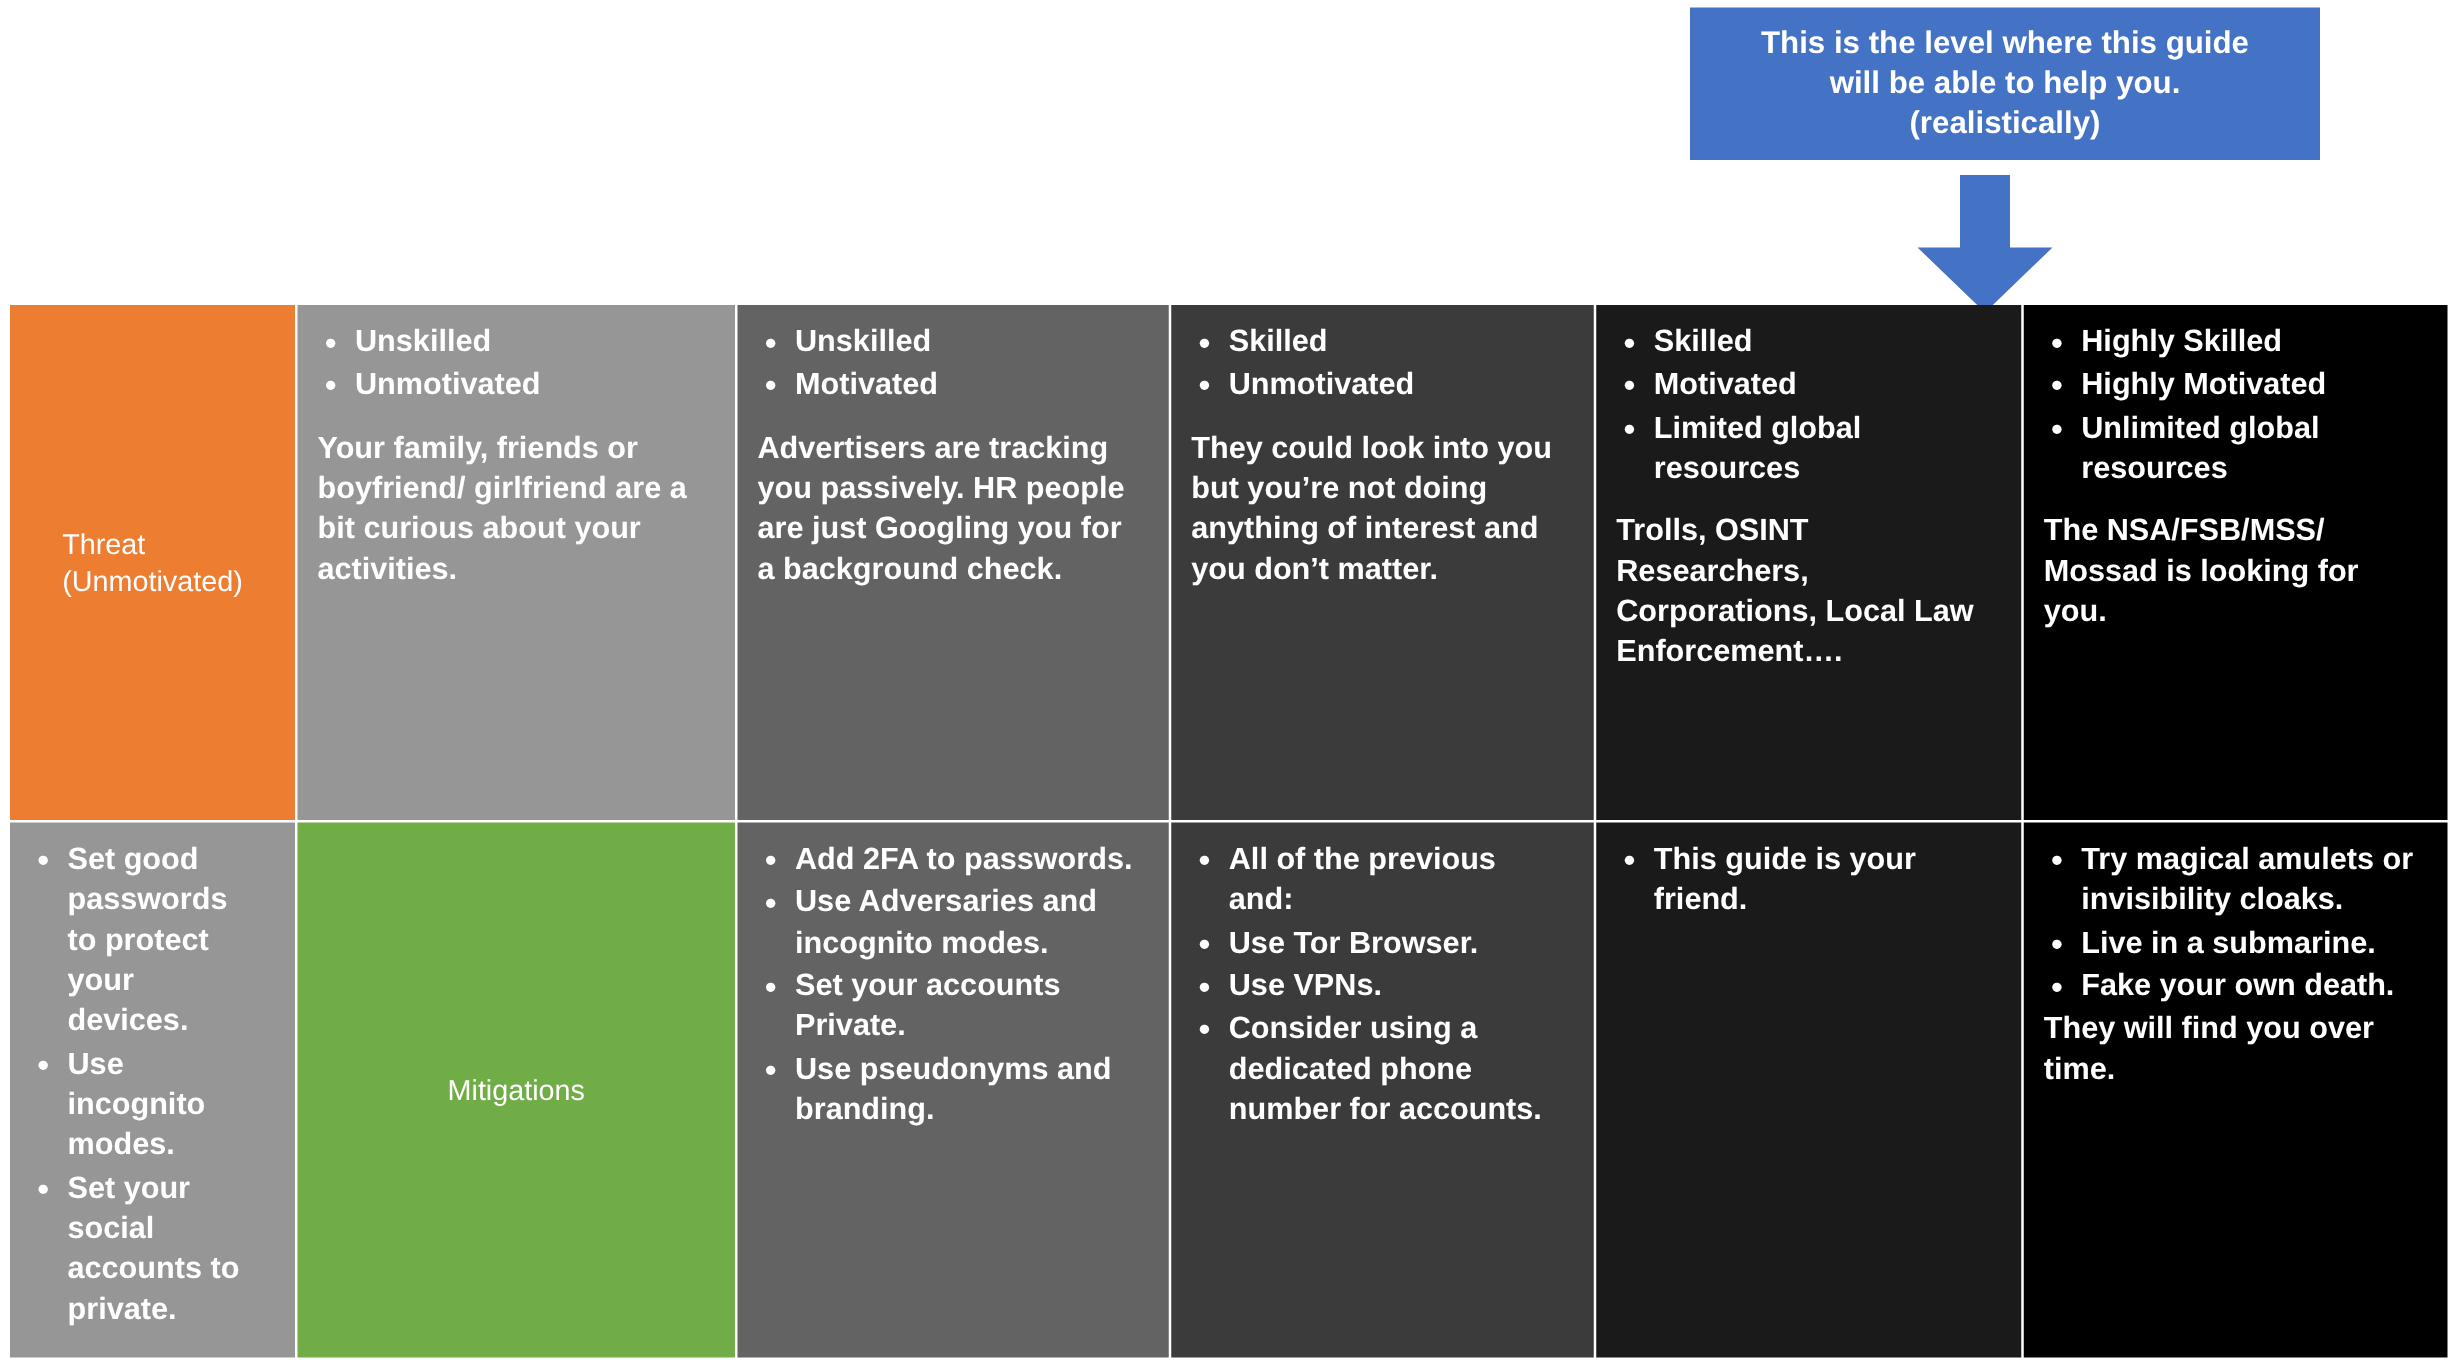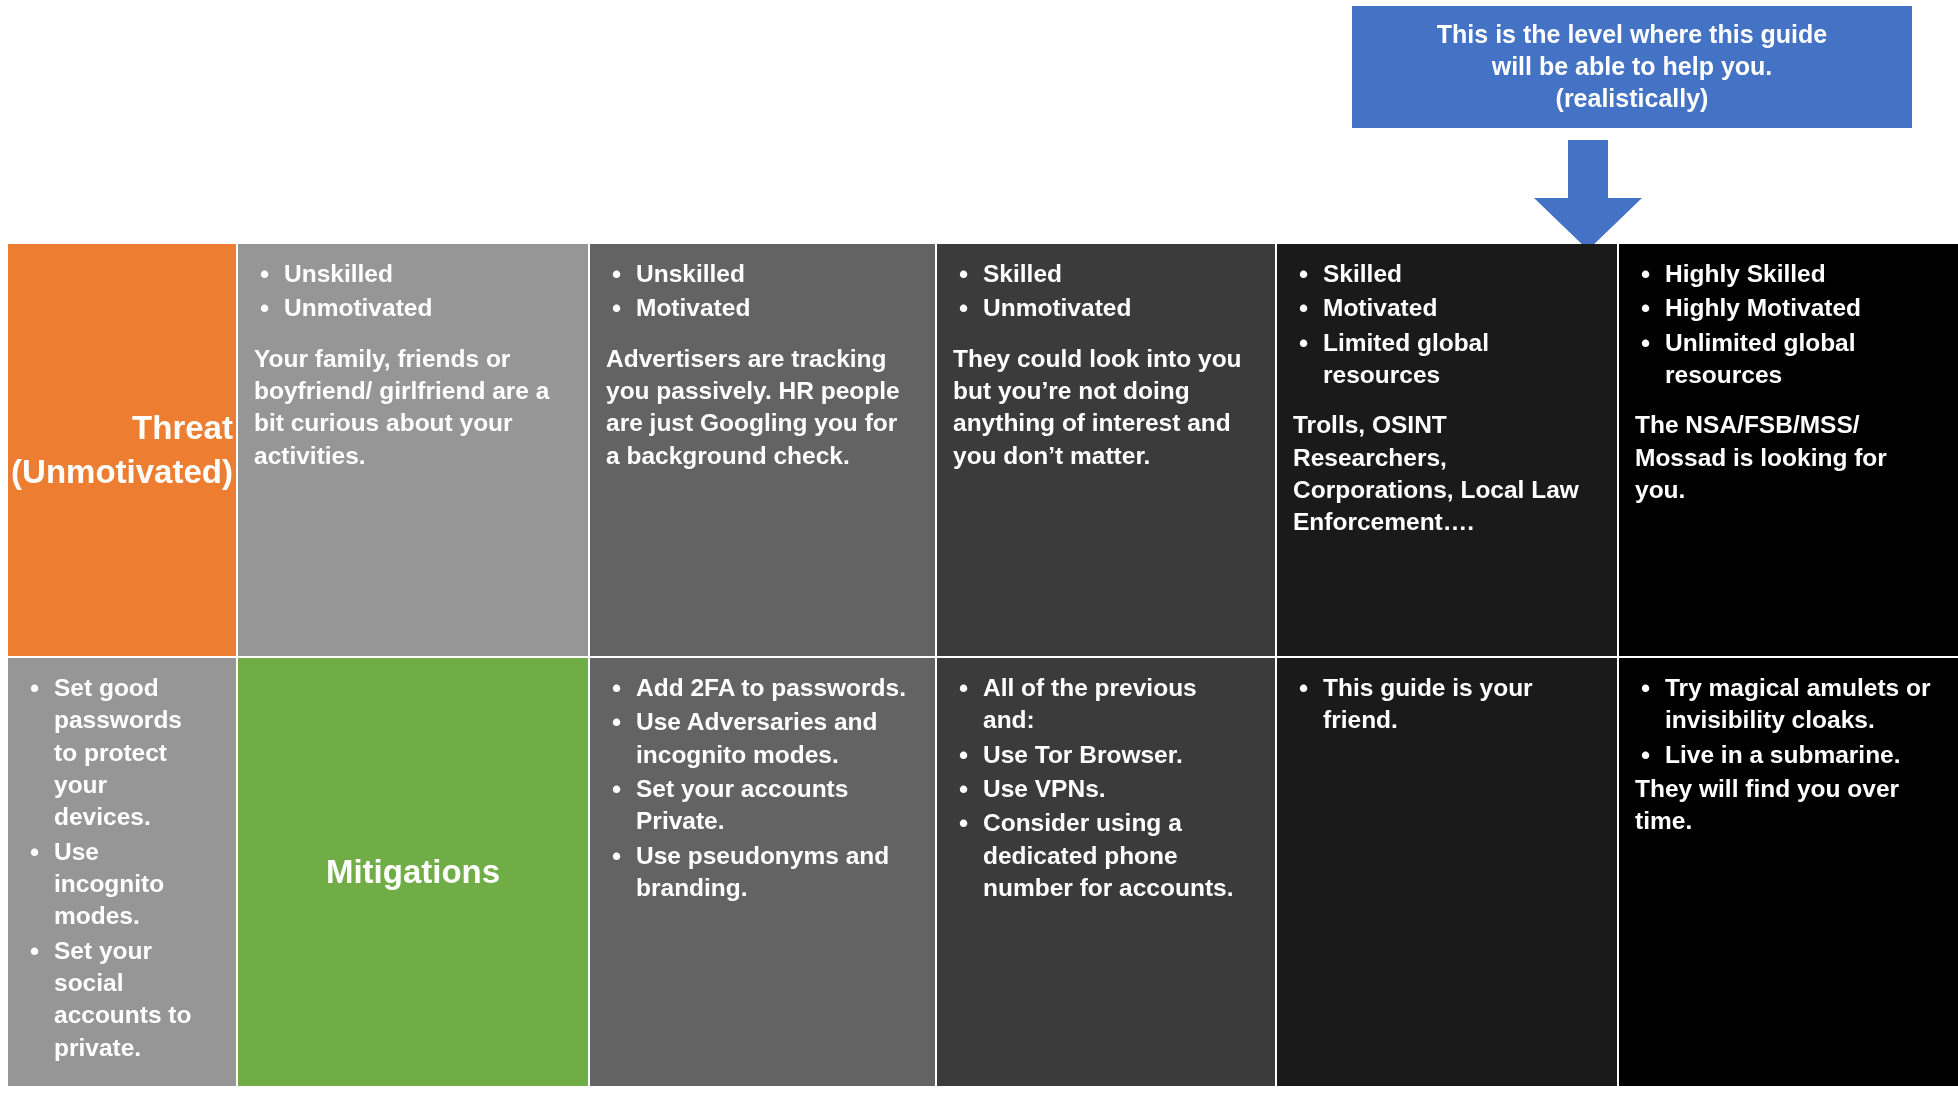--- a/index.html
+++ b/index.html
@@ -14,21 +14,21 @@
     width: 1958px;
     height: 1096px;
     overflow: hidden;
   }
 
   
   #callout {
     position: absolute;
     left: 1352px;
     top: 6px;
-    width: 560px;
+    width: 504px;
     background: #4472c4;
     color: #ffffff;
     font-weight: bold;
     font-size: 25px;
     line-height: 1.28;
     text-align: center;
     padding: 12px 10px 14px 10px;
   }
   #callout div { white-space: nowrap; }
 
@@ -59,23 +59,23 @@
     overflow: hidden;
     color: #ffffff;
     font-size: 24.5px;
     line-height: 1.32;
   }
 
   .rowhead {
     display: flex;
     align-items: center;
     justify-content: center;
-    text-align: right;
-    font-weight: bold;
-    font-size: 33px;
+    text-align: left;
+    font-weight: normal;
+    font-size: 23px;
     padding: 8px;
   }
   .rowhead.threat { background: #ed7d31; }
   .rowhead.mitig  { background: #70ad47; }
   .rowhead span { display: block; }
 
   .c1 { background: #969696; }
   .c2 { background: #636363; }
   .c3 { background: #3b3b3b; }
   .c4 { background: #1a1a1a; }
@@ -206,18 +206,19 @@
     <div class="cell c4">
       <ul class="bullets">
         <li>This guide is your friend.</li>
       </ul>
     </div>
 
     <div class="cell c5">
       <ul class="bullets">
         <li>Try magical amulets or invisibility cloaks.</li>
         <li>Live in a submarine.</li>
+        <li>Fake your own death.</li>
       </ul>
       <p class="para tight">They will find you over time.</p>
     </div>
 
   </div>
 </div>
 
 </body></html>

